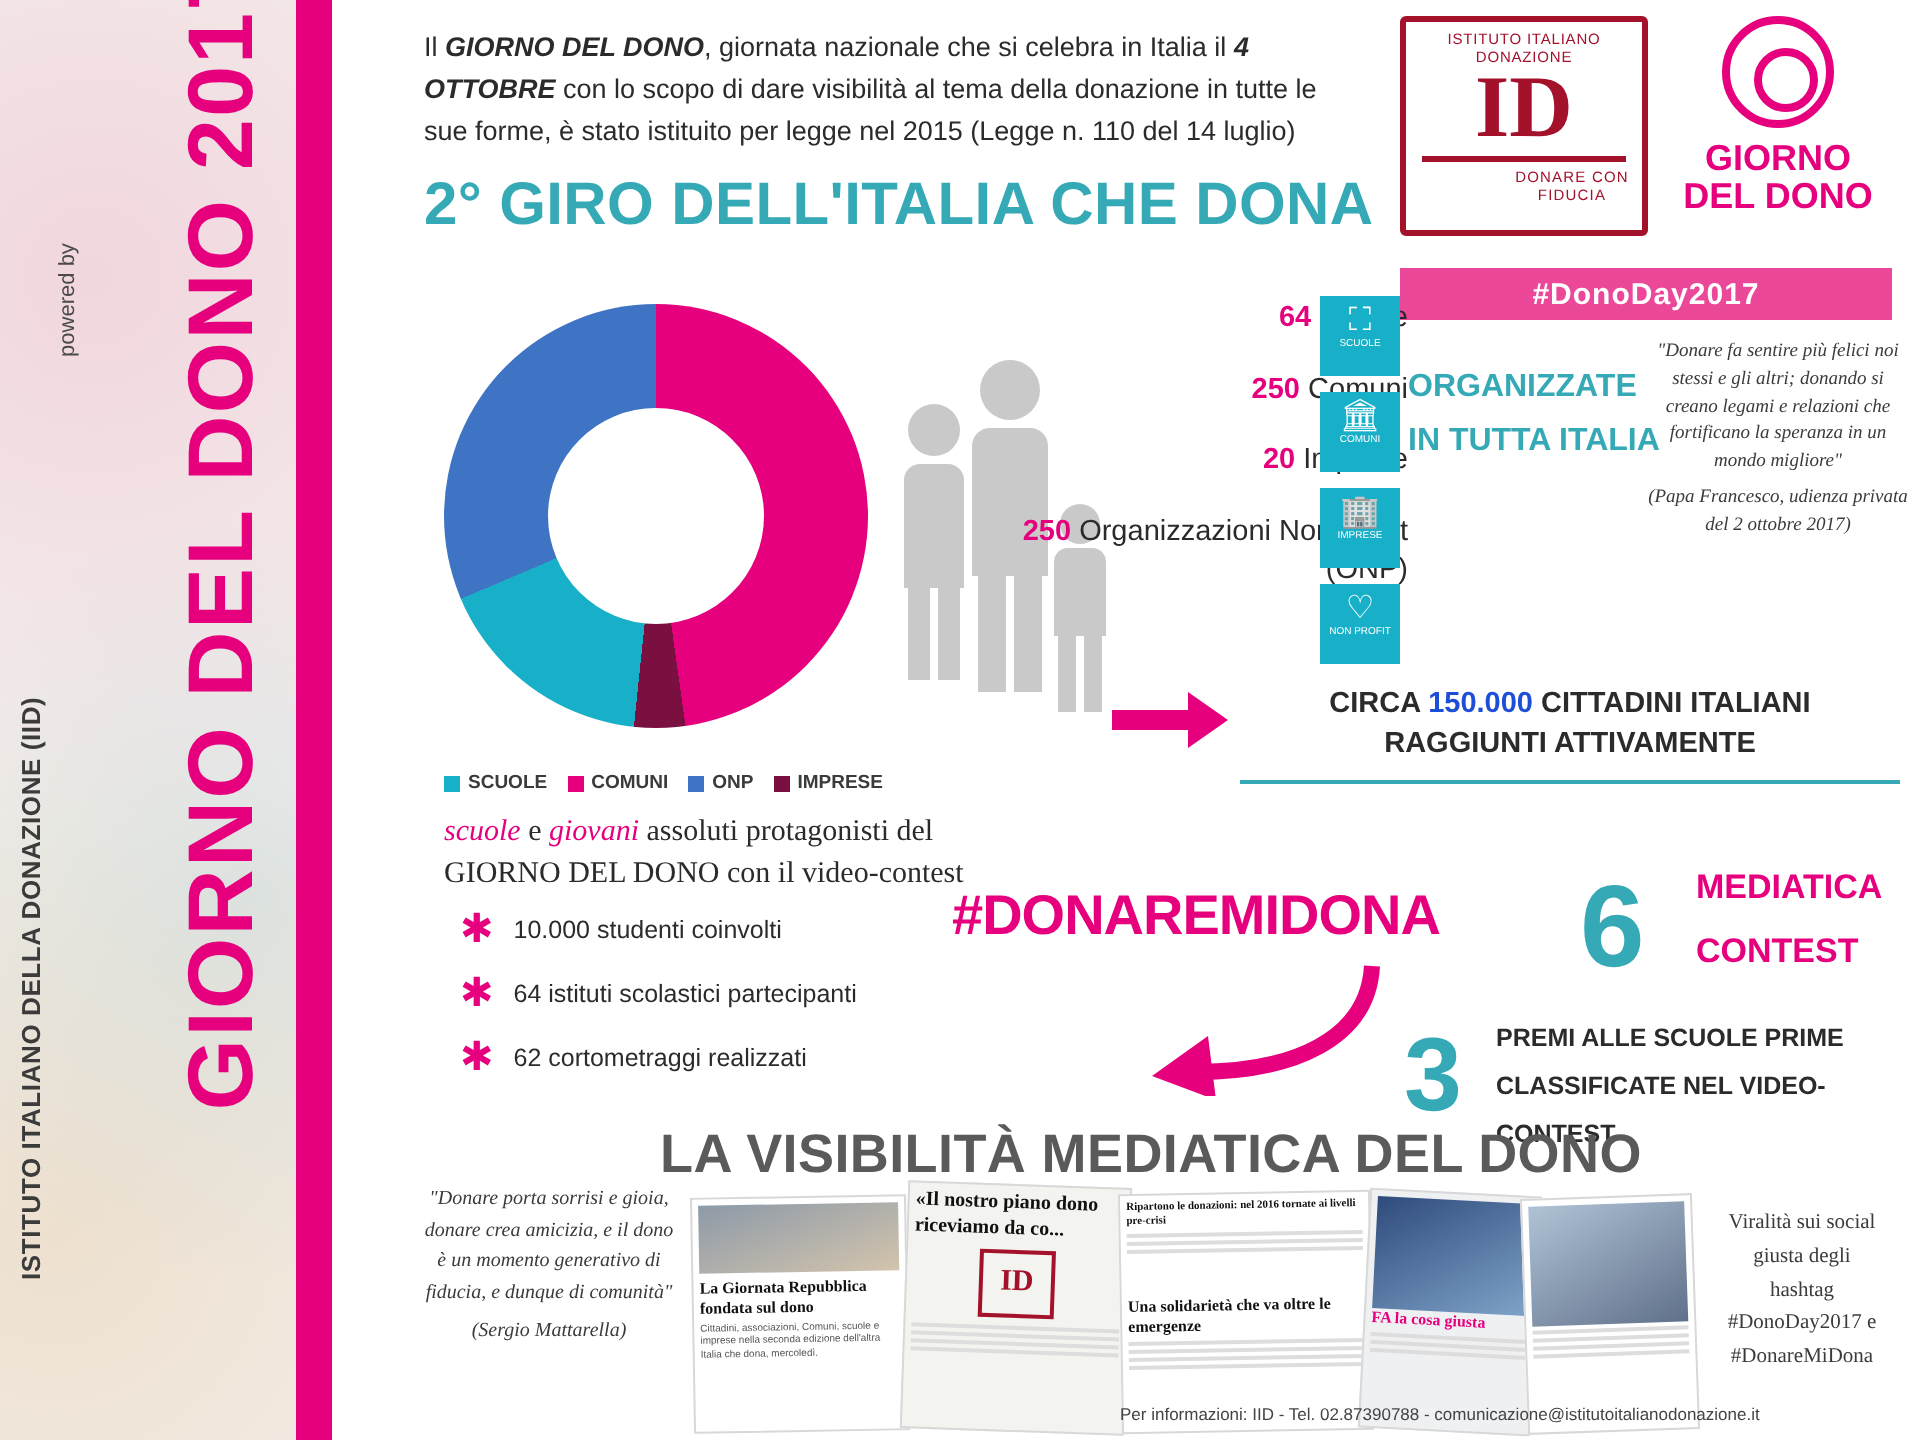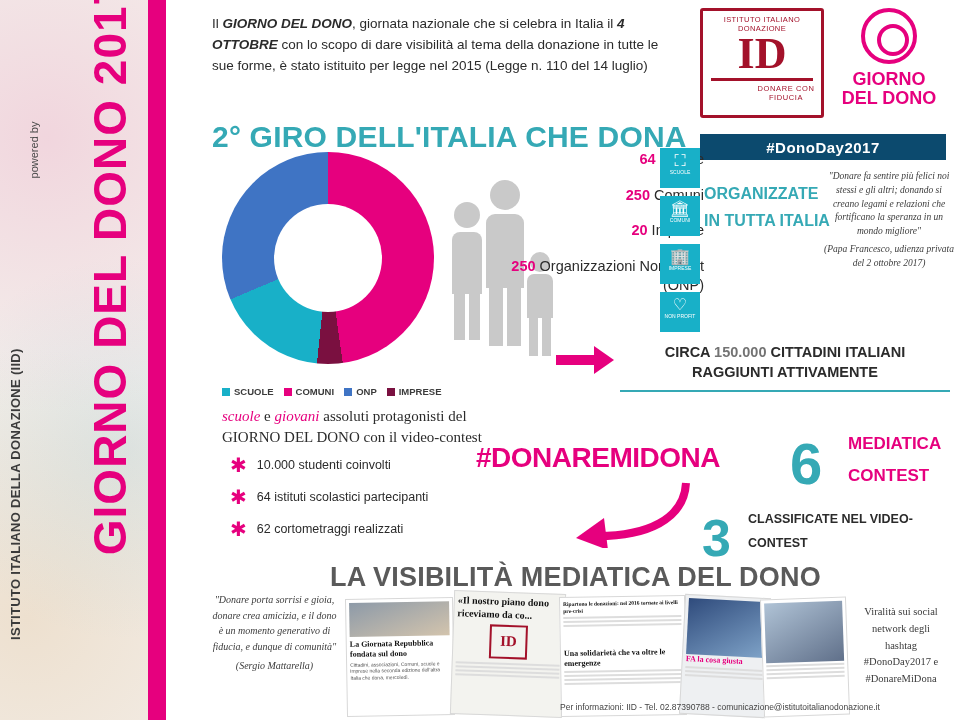--- a/index.html
+++ b/index.html
@@ -71,26 +71,26 @@
     margin:0 auto;position:relative;box-sizing:border-box;
   }
   #logo-gdd .mark:after{
     content:"";position:absolute;left:12px;top:12px;width:24px;height:24px;
     border:4px solid #e6007e;border-radius:50%;
   }
   #logo-gdd .t1{font-size:18px;font-weight:bold;color:#e6007e;text-align:center;
     line-height:19px;margin-top:6px;}
   #hashtag-bar{
     position:absolute;left:700px;top:134px;width:246px;height:26px;
-    background:#0c4a6e;color:#fff;font-weight:bold;font-size:15px;
+    background:#ec4899;color:#fff;font-weight:bold;font-size:15px;
     display:flex;align-items:center;justify-content:center;letter-spacing:.5px;
   }
   
   #headline{
-    position:absolute;left:212px;top:120px;width:500px;
+    position:absolute;left:212px;top:86px;width:500px;
     color:#35a9b5;font-size:30px;font-weight:bold;letter-spacing:.2px;
   }
   
   #donut-wrap{position:absolute;left:222px;top:152px;width:230px;height:230px;}
   #donut{
     width:212px;height:212px;border-radius:50%;
     background:conic-gradient(
       #e6007e 0deg 172deg,
       #7a1040 172deg 186deg,
       #18b0c8 186deg 247deg,
@@ -137,21 +137,21 @@
   
   #arrow{position:absolute;left:556px;top:346px;width:60px;height:28px;}
   #arrow .shaft{position:absolute;left:0;top:9px;width:40px;height:10px;background:#e6007e;}
   #arrow .head{position:absolute;left:38px;top:0;width:0;height:0;
     border-top:14px solid transparent;border-bottom:14px solid transparent;
     border-left:20px solid #e6007e;}
   #citizens{
     position:absolute;left:620px;top:342px;width:330px;text-align:center;
     font-size:14.5px;font-weight:bold;color:#2b2b2b;line-height:1.4;
   }
-  #citizens .n{color:#737373;}
+  #citizens .n{color:#1d4ed8;}
   #citizens-line{position:absolute;left:620px;top:390px;width:330px;height:2px;background:#35a9b5;}
   
   #scuole-txt{
     position:absolute;left:222px;top:406px;width:300px;font-size:15px;
     color:#2b2b2b;line-height:1.4;font-family:"Liberation Serif",serif;
   }
   #scuole-txt .pink{color:#e6007e;font-style:italic;}
   #bullets{position:absolute;left:230px;top:458px;width:280px;font-size:12.5px;color:#2b2b2b;}
   #bullets .b{display:flex;align-items:center;gap:10px;margin-bottom:18px;}
   #bullets .ast{color:#e6007e;font-size:20px;line-height:14px;}
@@ -340,20 +340,21 @@
   <polygon points="38,40 10,60 42,72" fill="#e6007e"></polygon>
 </svg>
 
 <div id="six">6</div>
 <div id="cat-lines">
   <div>MEDIATICA</div>
   <div>CONTEST</div>
 </div>
 <div id="three">3</div>
 <div id="premi-lines">
+  <div>PREMI ALLE SCUOLE PRIME</div>
   <div>CLASSIFICATE NEL VIDEO-CONTEST</div>
 </div>
 
 <div id="visib">LA VISIBILITÀ MEDIATICA DEL DONO</div>
 
 <div id="mattarella">
   <div>"Donare porta sorrisi e gioia, donare crea amicizia, e il dono è un momento generativo di fiducia, e dunque di comunità"</div>
   <div style="margin-top:4px">(Sergio Mattarella)</div>
 </div>
 
@@ -405,19 +406,19 @@
   <div class="lines">
     <div class="ln"></div>
       <div class="ln"></div>
       <div class="ln"></div>
       <div class="ln"></div>
   </div>
 </div>
 
 <div id="viralita">
   <div>Viralità sui social</div>
-  <div>network degli</div>
+  <div>giusta degli</div>
   <div>hashtag</div>
   <div>#DonoDay2017 e</div>
   <div>#DonareMiDona</div>
 </div>
 
 <div id="footer">Per informazioni: IID - Tel. 02.87390788 - comunicazione@istitutoitalianodonazione.it</div>
 
 </body></html>

